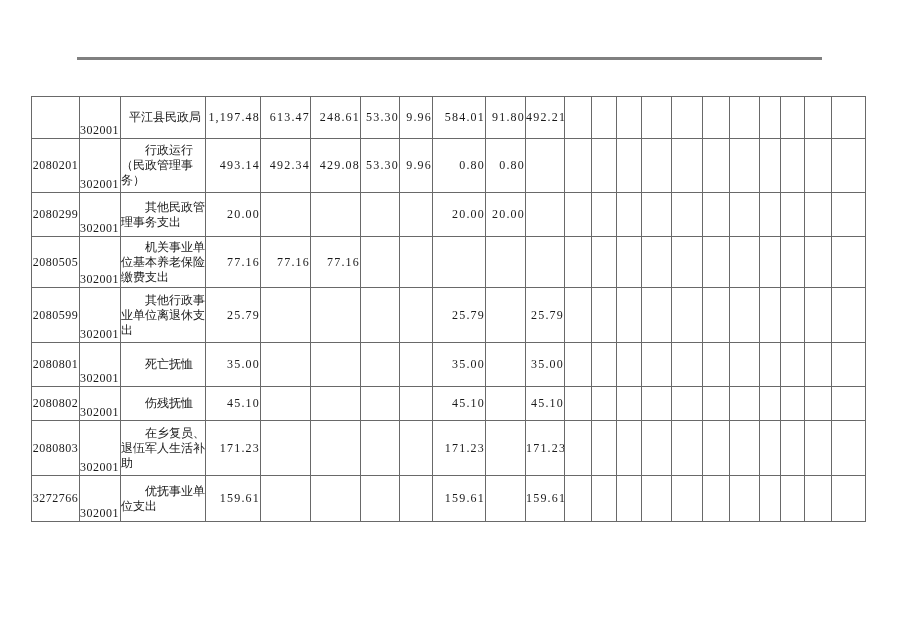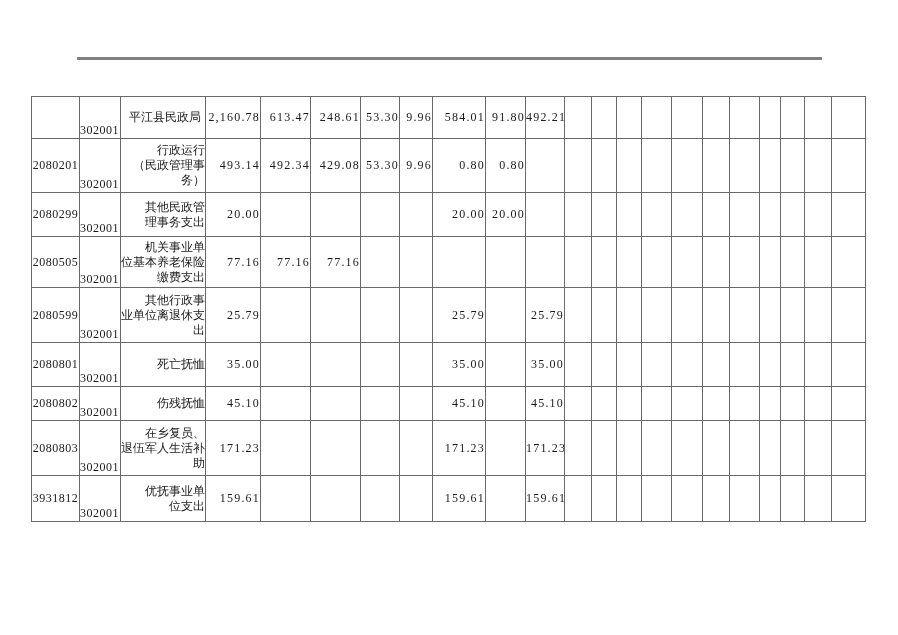--- a/index.html
+++ b/index.html
@@ -47,21 +47,21 @@
   }
   td.sub {
     text-align: left;
     vertical-align: bottom;
     padding-bottom: 4px;
     letter-spacing: 0.5px;
   }
   td.name {
     font-size: 11.5px;
     line-height: 17px;
-    text-align: right;
+    text-align: left;
     vertical-align: middle;
     white-space: pre-line;
     word-break: keep-all;
     text-indent: 2em;
     padding: 1px 2px;
   }
   td.name.right {
     text-align: right;
     text-indent: 0;
     padding-right: 4px;
@@ -106,21 +106,21 @@
         <col style="width:21px">
         <col style="width:24px">
       <col style="width:27px">
         <col style="width:34px">
     </colgroup>
     <tbody>
         <tr style="height: 42px;">
           <td class="code"></td>
           <td class="sub">302001</td>
           <td class="name right">平江县民政局</td>
-          <td class="num">2,160.78</td>
+          <td class="num">1,197.48</td>
           <td class="num">613.47</td>
           <td class="num">248.61</td>
           <td class="num">53.30</td>
           <td class="num">9.96</td>
           <td class="num">584.01</td>
           <td class="num">91.80</td>
           <td class="num">492.21</td>
           <td class="empty"></td>
           <td class="empty"></td>
           <td class="empty"></td>
@@ -304,21 +304,21 @@
           <td class="empty"></td>
           <td class="empty"></td>
           <td class="empty"></td>
           <td class="empty"></td>
           <td class="empty"></td>
           <td class="empty"></td>
           <td class="empty"></td>
           <td class="empty"></td>
         </tr>
         <tr style="height: 46px;">
-          <td class="code">3931812</td>
+          <td class="code">3272766</td>
           <td class="sub">302001</td>
           <td class="name">优抚事业单
 位支出</td>
           <td class="num">159.61</td>
           <td class="num"></td>
           <td class="num"></td>
           <td class="num"></td>
           <td class="num"></td>
           <td class="num">159.61</td>
           <td class="num"></td>

